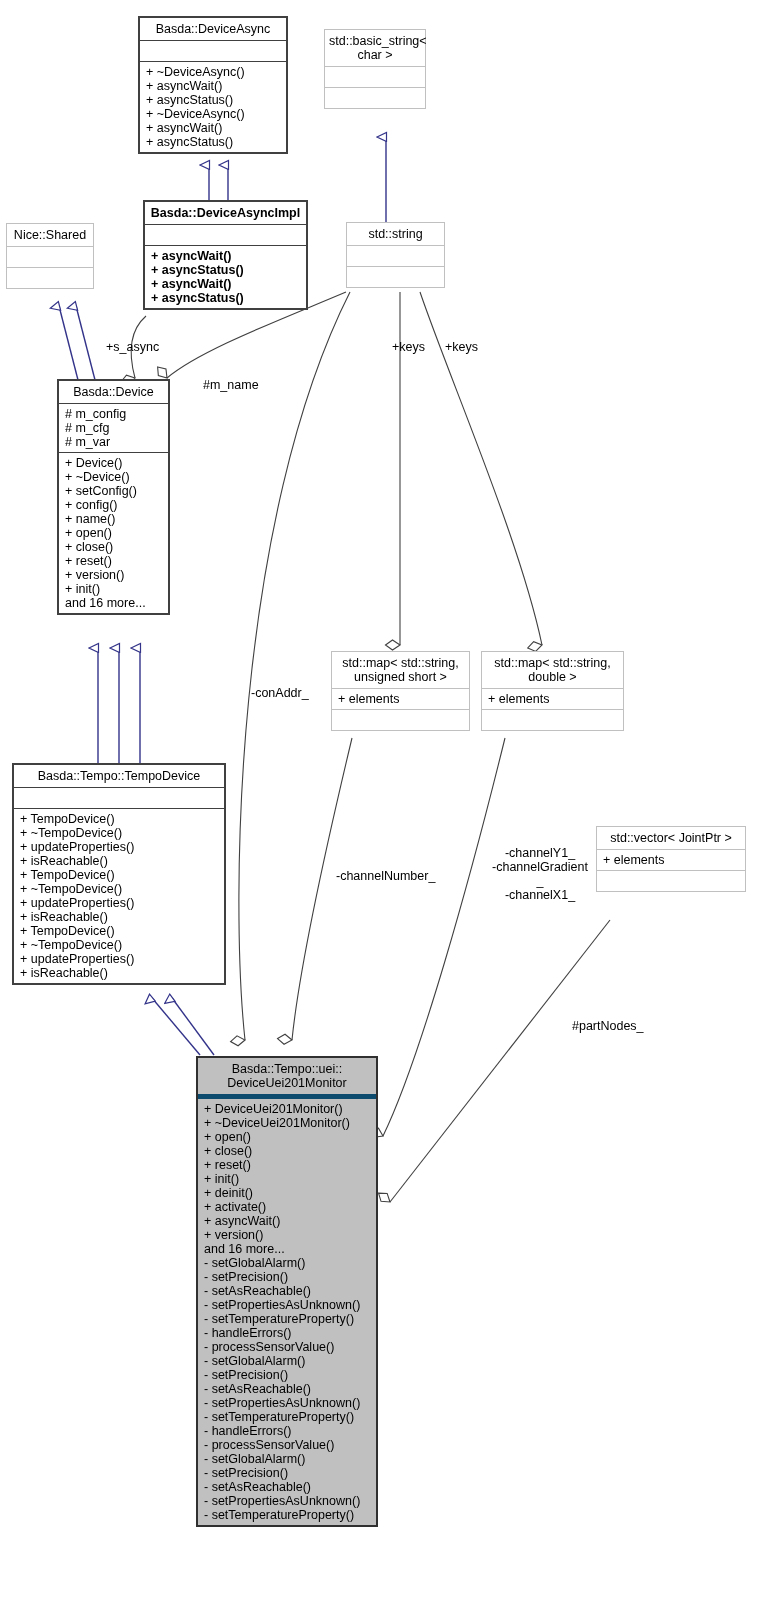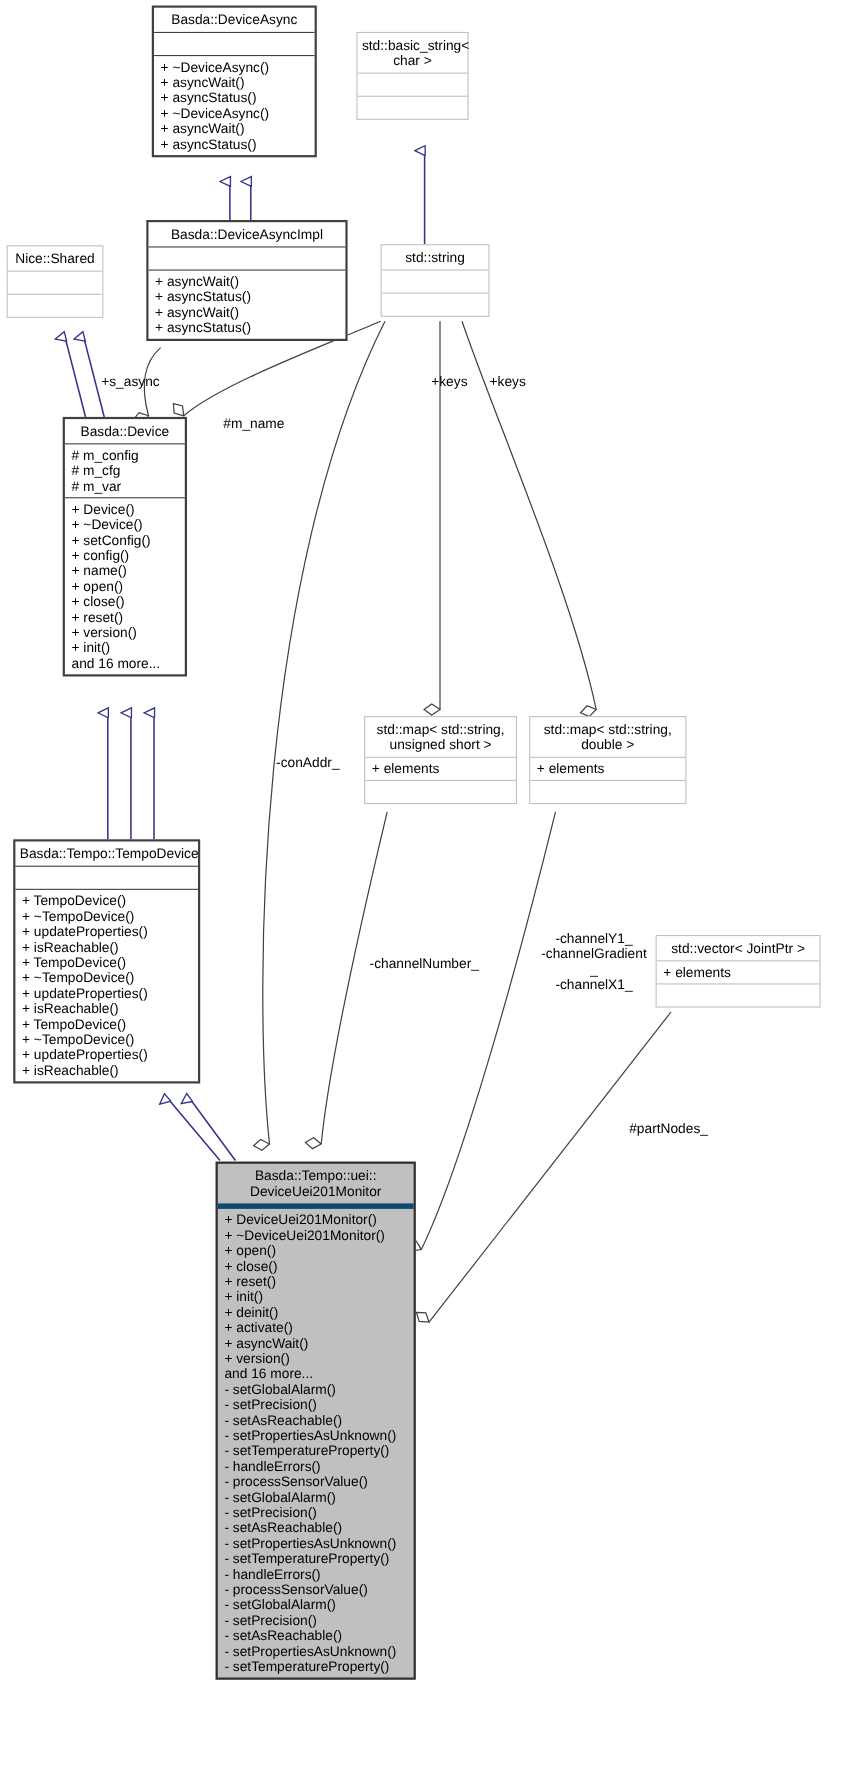--- a/index.html
+++ b/index.html
@@ -139,41 +139,41 @@
 
     <g>
       <path d="M 383,1136 C 420,1060 470,880 505,738" stroke="#404040" stroke-width="1.1" fill="none" marker-start="url(#hollowDiamond)"></path>
     </g>
 
     <g>
       <path d="M 390,1202 L 610,920" stroke="#404040" stroke-width="1.1" fill="none" marker-start="url(#hollowDiamond)"></path>
     </g>
   </svg>
 
-  <div class="node thick" style="left:138px; top:5px; width:150px;">
+  <div class="node thick" style="left:138px; top:16px; width:150px;">
     <div class="title">Basda::DeviceAsync</div>
     <div class="attrs empty"></div>
     <div class="ops">
       <div class="row">+ ~DeviceAsync()</div>
       <div class="row">+ asyncWait()</div>
       <div class="row">+ asyncStatus()</div>
       <div class="row">+ ~DeviceAsync()</div>
       <div class="row">+ asyncWait()</div>
       <div class="row">+ asyncStatus()</div>
     </div>
   </div>
 
   <div class="node" style="left:324px; top:29px; width:102px;">
     <div class="title">std::basic_string&lt;
 char &gt;</div>
     <div class="attrs empty"></div>
     <div class="ops empty"></div>
   </div>
 
-  <div class="node thick" style="left:133px; top:200px; width:183px;">
+  <div class="node thick" style="left:143px; top:200px; width:165px;font-weight:bold;">
     <div class="title">Basda::DeviceAsyncImpl</div>
     <div class="attrs empty"></div>
     <div class="ops">
       <div class="row">+ asyncWait()</div>
       <div class="row">+ asyncStatus()</div>
       <div class="row">+ asyncWait()</div>
       <div class="row">+ asyncStatus()</div>
     </div>
   </div>
 
@@ -222,40 +222,40 @@
 
   <div class="node" style="left:481px; top:651px; width:143px;">
     <div class="title">std::map&lt; std::string,
 double &gt;</div>
     <div class="attrs">
       <div class="row">+ elements</div>
     </div>
     <div class="ops empty"></div>
   </div>
 
-  <div class="node thick" style="left:12px; top:763px; width:170px;">
+  <div class="node thick" style="left:12px; top:763px; width:214px;">
     <div class="title">Basda::Tempo::TempoDevice</div>
     <div class="attrs empty"></div>
     <div class="ops">
       <div class="row">+ TempoDevice()</div>
       <div class="row">+ ~TempoDevice()</div>
       <div class="row">+ updateProperties()</div>
       <div class="row">+ isReachable()</div>
       <div class="row">+ TempoDevice()</div>
       <div class="row">+ ~TempoDevice()</div>
       <div class="row">+ updateProperties()</div>
       <div class="row">+ isReachable()</div>
       <div class="row">+ TempoDevice()</div>
       <div class="row">+ ~TempoDevice()</div>
       <div class="row">+ updateProperties()</div>
       <div class="row">+ isReachable()</div>
     </div>
   </div>
 
-  <div class="node" style="left:596px; top:850px; width:150px;">
+  <div class="node" style="left:596px; top:826px; width:150px;">
     <div class="title">std::vector&lt; JointPtr &gt;</div>
     <div class="attrs">
       <div class="row">+ elements</div>
     </div>
     <div class="ops empty"></div>
   </div>
 
   <div class="node focus" style="left:196px; top:1056px; width:182px;">
     <div class="title">Basda::Tempo::uei::
 DeviceUei201Monitor</div>
@@ -287,21 +287,21 @@
       <div class="row">- processSensorValue()</div>
       <div class="row">- setGlobalAlarm()</div>
       <div class="row">- setPrecision()</div>
       <div class="row">- setAsReachable()</div>
       <div class="row">- setPropertiesAsUnknown()</div>
       <div class="row">- setTemperatureProperty()</div>
 
     </div>
   </div>
 
-  <div class="edge-label" style="left:92px; top:340px;">+s_async</div>
+  <div class="edge-label" style="left:106px; top:340px;">+s_async</div>
   <div class="edge-label" style="left:203px; top:340px;margin-top:38px;">#m_name</div>
   <div class="edge-label" style="left:392px; top:340px;">+keys</div>
   <div class="edge-label" style="left:445px; top:340px;">+keys</div>
   <div class="edge-label" style="left:251px; top:686px;">-conAddr_</div>
   <div class="edge-label" style="left:336px; top:869px;">-channelNumber_</div>
   <div class="edge-label" style="left:488px; top:846px; width:104px;">-channelY1_
 -channelGradient
 _
 -channelX1_</div>
   <div class="edge-label" style="left:572px; top:1019px;">#partNodes_</div>

